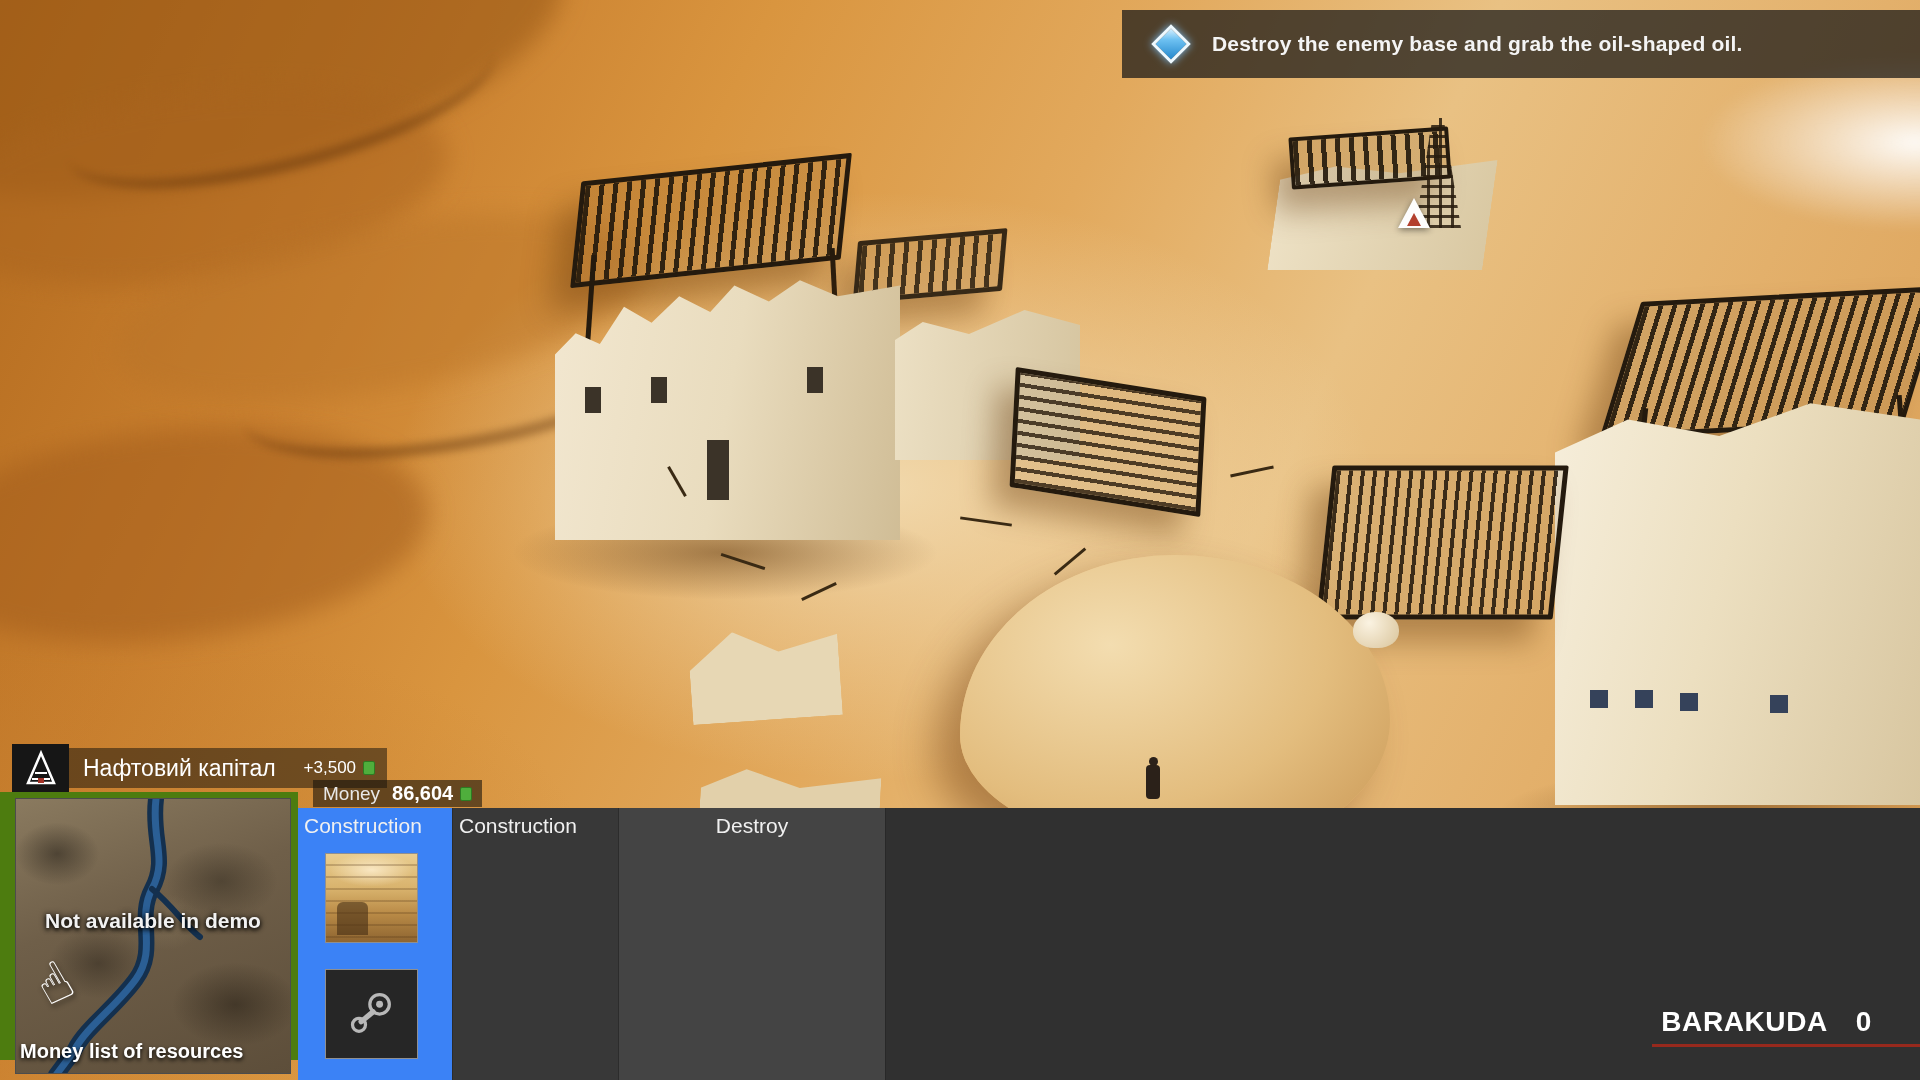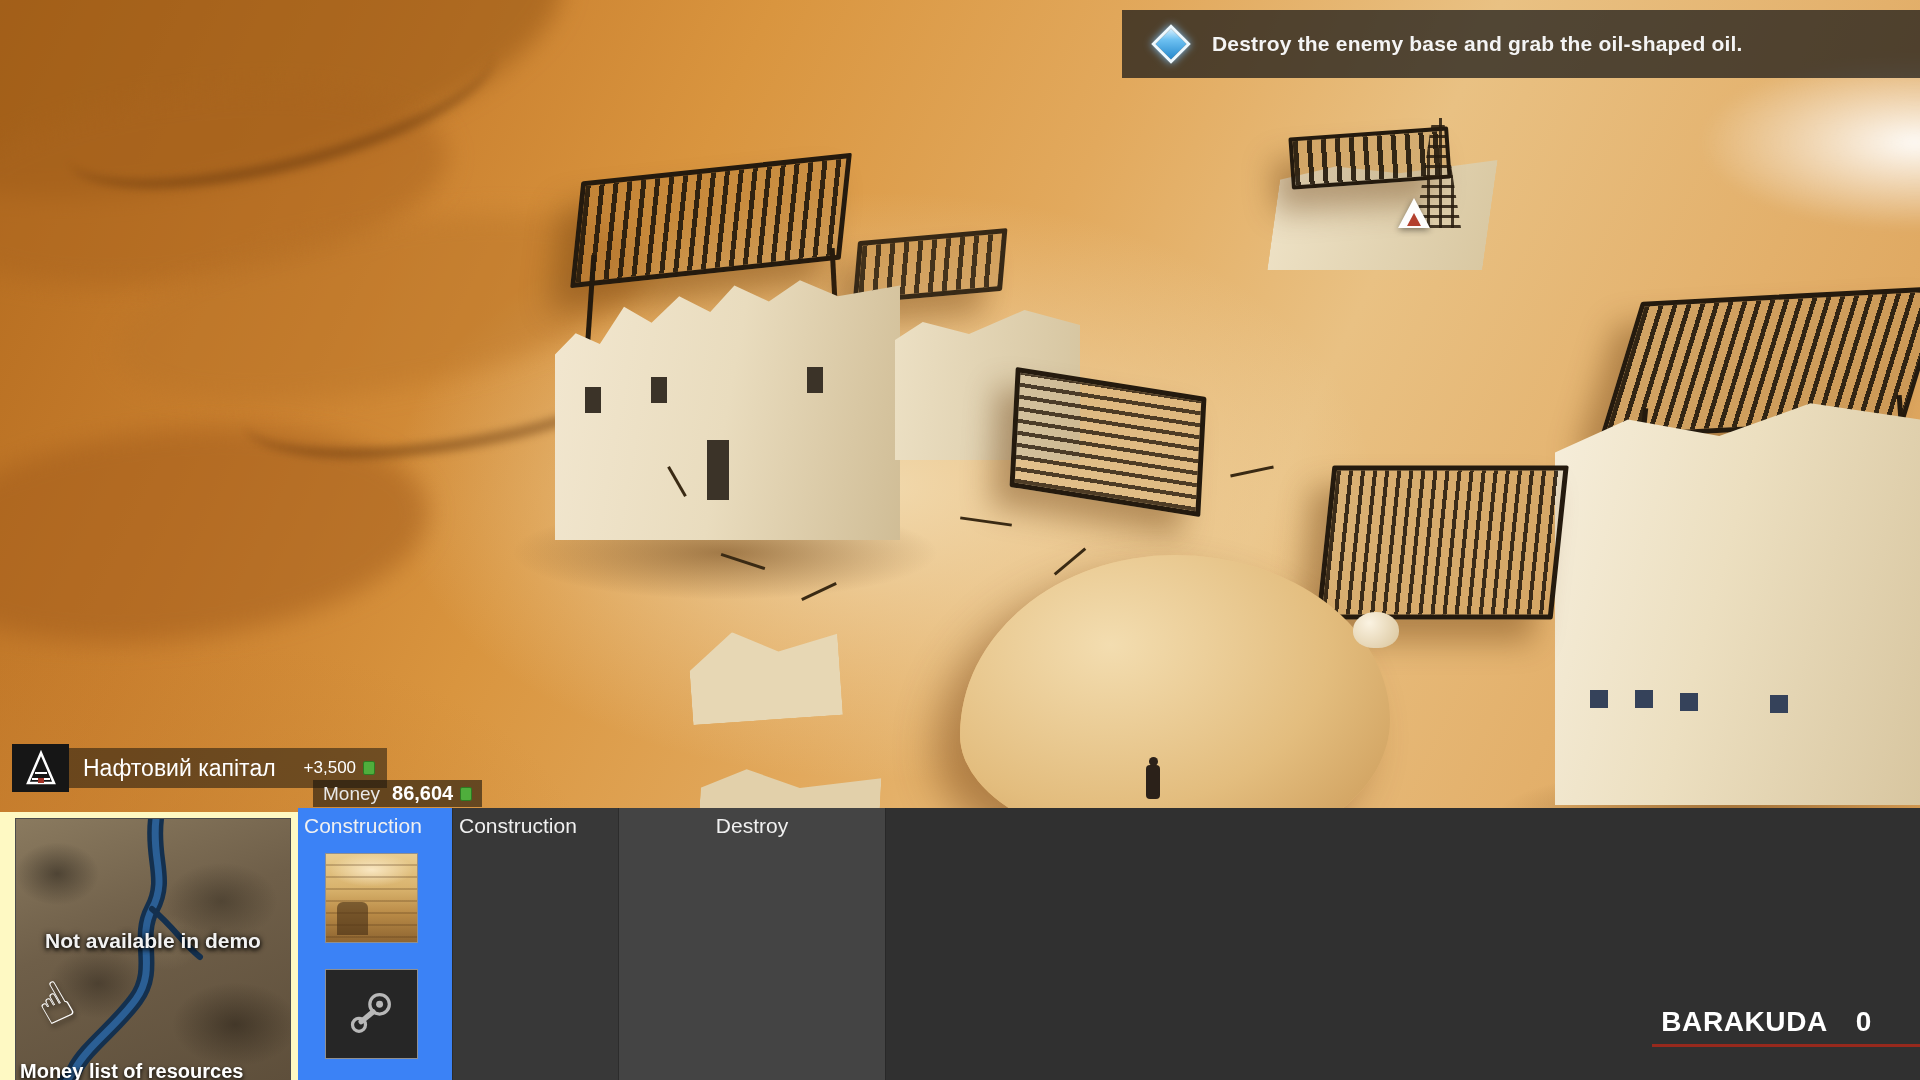--- a/index.html
+++ b/index.html
@@ -116,21 +116,21 @@
   .res-title { font-size:23px; color:#fff; }
   .res-delta { margin-left:28px; font-size:17px; color:#fff; }
   .cash-icon { display:inline-block; width:12px; height:14px; margin-left:7px;
     background:#4fae3c; border:1px solid #2e7a22; border-radius:2px; }
   .money-row { position:absolute; left:313px; top:780px; display:flex; align-items:center; z-index:20;
     background:rgba(25,20,12,0.6); padding:2px 10px; }
   .money-label { font-size:19px; color:#e8e8e8; }
   .money-value { margin-left:12px; font-size:20px; font-weight:700; color:#fff; }
 
   
-  .bottom-left-back { position:absolute; left:0; top:812px; width:298px; height:268px; background:#fef9c3; z-index:15; }
+  .bottom-left-back { position:absolute; left:0; top:792px; width:298px; height:268px; background:#4d7c0f; z-index:15; }
   .minimap { position:absolute; left:15px; top:6px; width:276px; height:276px; overflow:hidden;
     border:1px solid #4c4c4c;
     background:
       radial-gradient(60px 45px at 15% 20%, rgba(40,34,26,0.55), transparent 70%),
       radial-gradient(80px 55px at 75% 30%, rgba(52,44,32,0.5), transparent 70%),
       radial-gradient(70px 50px at 30% 60%, rgba(46,38,28,0.5), transparent 70%),
       radial-gradient(90px 60px at 80% 75%, rgba(40,32,22,0.55), transparent 70%),
       radial-gradient(50px 40px at 55% 45%, rgba(130,114,88,0.6), transparent 70%),
       linear-gradient(160deg, #8a7a5f 0%, #6f5f49 40%, #5d4e3a 100%); }
   .minimap svg { position:absolute; inset:0; }

